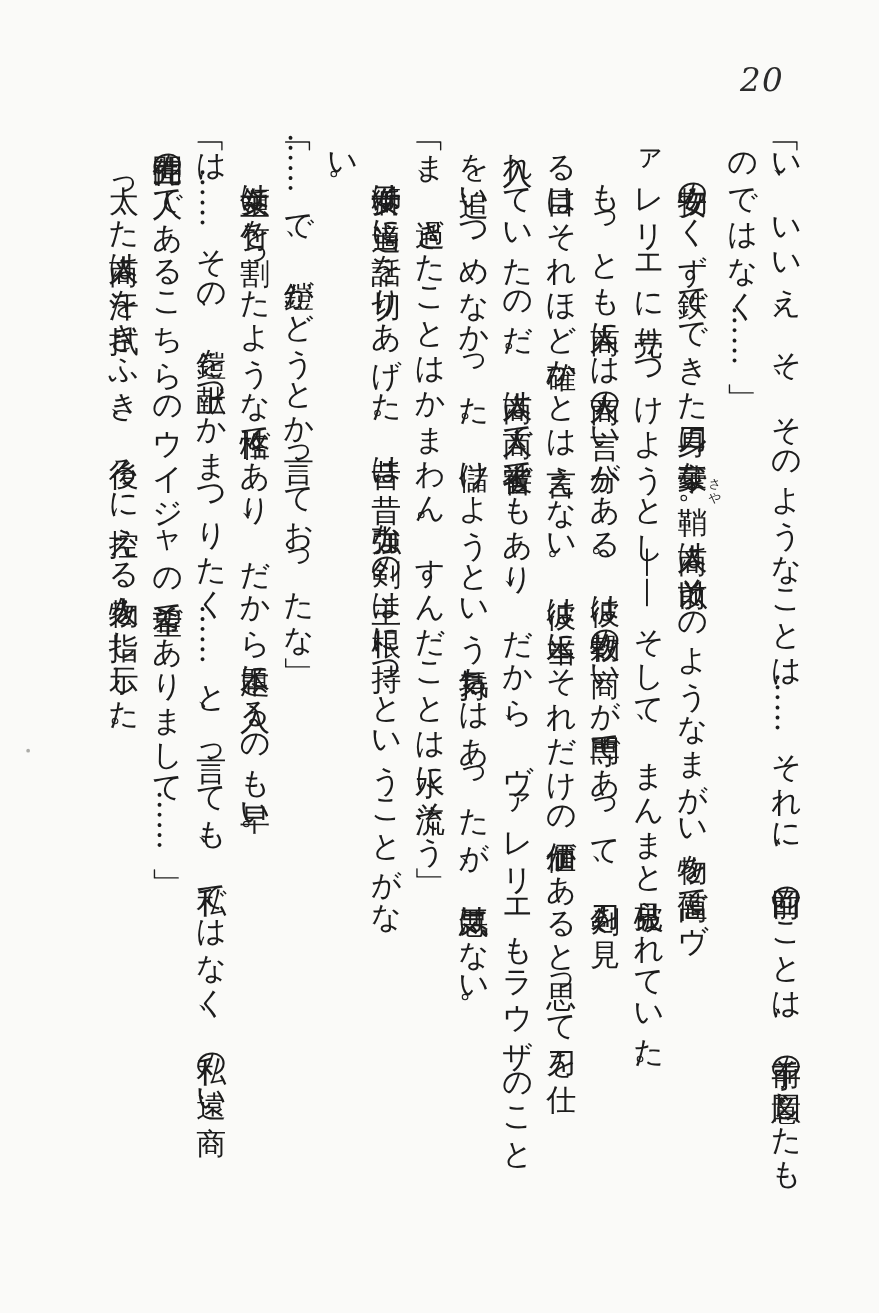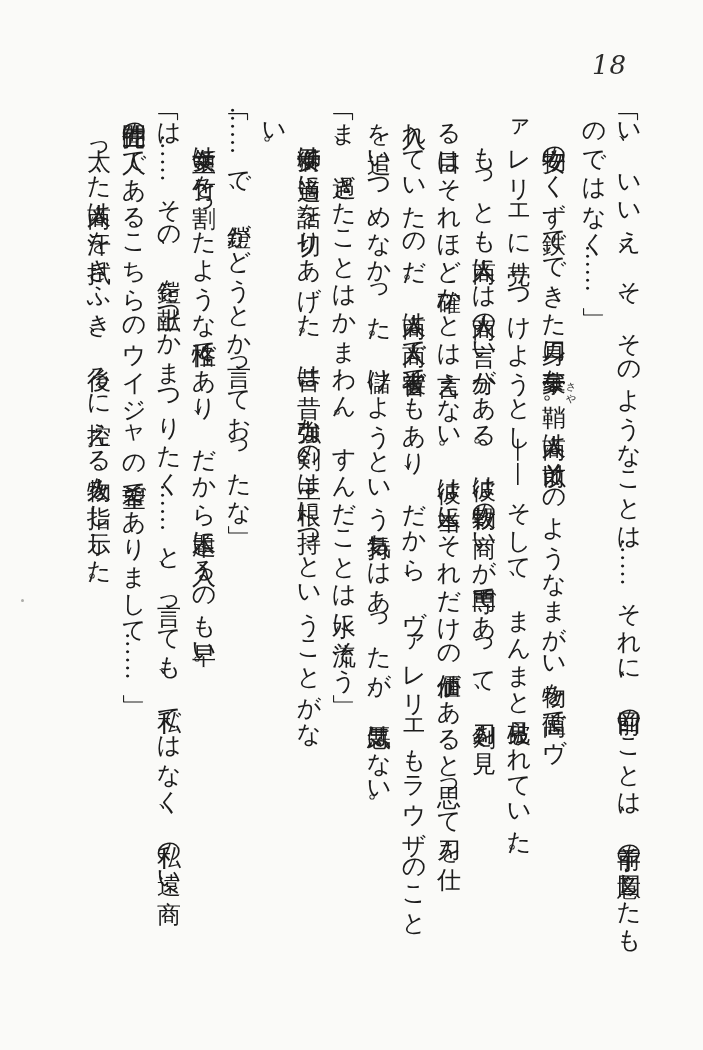--- a/index.html
+++ b/index.html
@@ -54,21 +54,21 @@
     width: 3px;
     height: 3px;
     border-radius: 50%;
     background: #8a8a86;
     opacity: 0.7;
   }
 </style>
 </head>
 <body>
 
-<span class="page-number">18</span>
+<span class="page-number">20</span>
 
 <div class="text-block">
   <p class="line">「い、いいえ、そ、そのようなことは……それに、前回のことは、手前の意図したも</p>
   <p class="line">のではなく……」</p>
   <p class="line indent"><span>安物のくず鉄でできた刀身に豪華な</span><ruby><span>鞘</span><rt>さや</rt></ruby><span>。商人は以前そのようなまがい物を高値でヴ</span></p>
   <p class="line">ァレリエに売りつけようとし——そして、まんまと見破られていた。</p>
   <p class="line indent">もっとも商人には商人の言い分がある。彼は穀物の商いが専門であって、刀剣を見</p>
   <p class="line">る目はそれほど確かとは言えない。彼は本当にそれだけの価値があると思って刀を仕</p>
   <p class="line">入れていたのだ。商人は商人で被害者でもあり、だから、ヴァレリエもラウザのこと</p>
   <p class="line">を追いつめなかった。儲けようという気持ちはあったが、悪気はない。</p>

